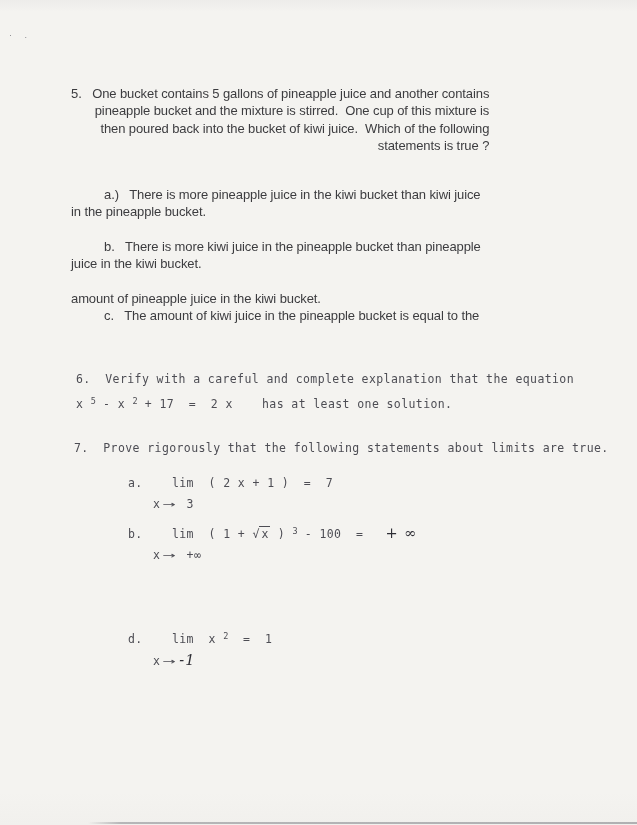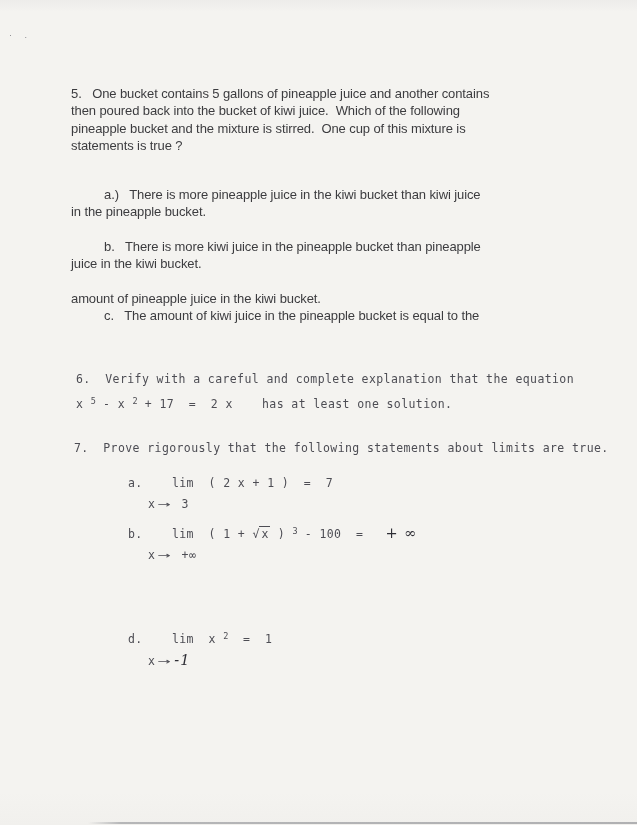--- a/index.html
+++ b/index.html
@@ -18,49 +18,49 @@
   
   .mono{font-family:"DejaVu Sans Mono",monospace;color:#4d4d54;font-size:11.5px;letter-spacing:0.4px;}
   .mline{white-space:pre;line-height:20px;}
   .msup{font-size:8.5px;vertical-align:4px;letter-spacing:0;}
   .sqrt-sym{letter-spacing:0;}
   .sqrt-bar{border-top:1.3px solid #4d4d54;padding:0 2px;letter-spacing:0;}
   .arrow{display:inline-block;transform:scaleX(1.9);margin:0 6px;letter-spacing:0;}
   .hand{font-family:"DejaVu Serif",serif;font-style:italic;color:#2e2e35;font-size:14.5px;letter-spacing:1px;}
   
   .abs{position:absolute;}
-  #q5-body{left:71px;top:85px;}
+  #q5-body{left:71px;top:85px;text-align:right;}
   #q5-opt-a{left:71px;top:186px;}
   #q5-opt-b{left:71px;top:238px;}
   #q5-opt-c{left:71px;top:290px;}
   #q6-block{left:76px;top:368px;}
   #q6-block .mline{line-height:22px;}
   #q7-intro{left:74px;top:438px;}
   .limit{left:128px;}
   #limit-a{top:473px;}
   #limit-b{top:521px;}
   #limit-c{top:574px;}
   #limit-d{top:626px;}
-  .sub-line{margin-left:20px;margin-top:1px;}
+  .sub-line{margin-left:25px;margin-top:1px;}
   
   .corner-marks{position:absolute;left:9px;top:30px;color:#85858a;font-size:9px;letter-spacing:5px;white-space:pre;}
   .scan-bottom-line{position:absolute;left:88px;right:0;bottom:1px;height:2.5px;
     background:linear-gradient(90deg,rgba(125,127,132,0) 0,rgba(122,124,130,0.5) 6%,rgba(122,124,130,0.55) 100%);}
 </style>
 </head>
 <body>
 
 <div class="paper">
 
   <div class="corner-marks">· .</div>
 
   <section class="abs sans" id="q5-body">
     <div class="line">5.   One bucket contains 5 gallons of pineapple juice and another contains</div>
+    <div class="line">pineapple bucket and the mixture is stirred.  One cup of this mixture is</div>
     <div class="line">then poured back into the bucket of kiwi juice.  Which of the following</div>
-    <div class="line">pineapple bucket and the mixture is stirred.  One cup of this mixture is</div>
     <div class="line">statements is true ?</div>
   </section>
 
   <section class="abs sans" id="q5-opt-a">
     <div class="line opt-first">a.)   There is more pineapple juice in the kiwi bucket than kiwi juice</div>
     <div class="line">in the pineapple bucket.</div>
   </section>
 
   <section class="abs sans" id="q5-opt-b">
     <div class="line opt-first">b.   There is more kiwi juice in the pineapple bucket than pineapple</div>

